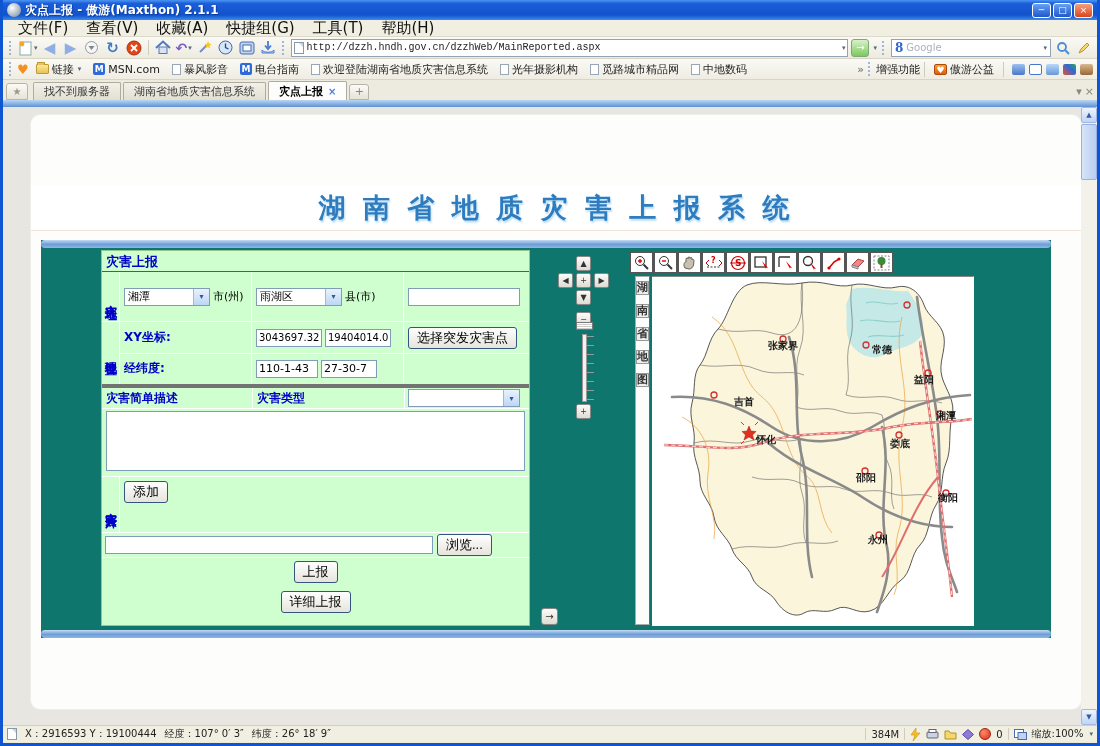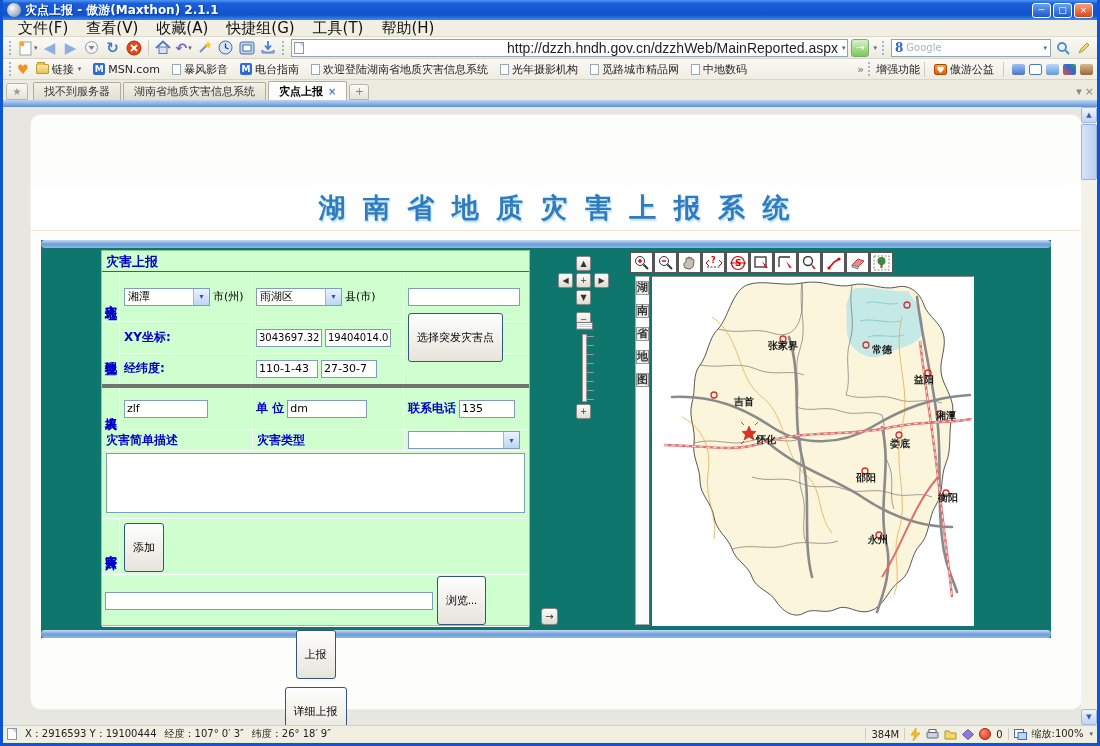--- a/index.html
+++ b/index.html
@@ -16,21 +16,21 @@
   .menu-item{font-size:15px;color:#111;padding:0 9px;white-space:nowrap;}
   
   .toolbar{height:22px;background:linear-gradient(#FAF9F5,#EDEBE0);border-bottom:1px solid #D8D5C6;display:flex;align-items:center;padding:0 4px;gap:3px;}
   .grip{width:4px;height:14px;border-left:2px dotted #9FB6D8;margin:0 2px;}
   .tbtn{height:18px;min-width:18px;display:flex;align-items:center;justify-content:center;font-size:13px;}
   .tbtn svg{display:block;}
   .glyph-blue{color:#4A7CD8;font-weight:bold;}
   .glyph-caret{font-size:7px;color:#567;margin-left:1px;}
   .sep{width:1px;height:15px;background:#CFCCBD;margin:0 2px;}
   .addrbox{flex:1 1 auto;height:18px;background:#fff;border:1px solid #8FA4B8;display:flex;align-items:center;padding:0 2px;gap:3px;min-width:250px;}
-  .addrbox .urltxt{font-size:14px;color:#222;font-family:Liberation Sans, sans-serif;flex:1;white-space:nowrap;overflow:hidden;text-align:right;}
+  .addrbox .urltxt{font-size:10px;color:#222;font-family:Liberation Mono, monospace;flex:1;white-space:nowrap;overflow:hidden;}
   .docicon{width:10px;height:12px;background:#fff;border:1px solid #8899AA;position:relative;flex:0 0 auto;}
   .docicon::after{content:"";position:absolute;right:0;top:0;border:2px solid #C8D4E0;border-left-color:transparent;border-bottom-color:transparent;}
   .gobtn{width:18px;height:18px;border:1px solid #7FA878;border-radius:3px;background:linear-gradient(#D8F2C8,#7CC860);color:#fff;font-size:10px;line-height:16px;text-align:center;}
   .searchbox{width:160px;height:18px;background:#fff;border:1px solid #8FA4B8;display:flex;align-items:center;padding:0 3px;gap:3px;flex:0 0 auto;}
   .glogo{color:#3366CC;font-weight:bold;font-size:12px;font-family:"DejaVu Serif",serif;}
   .searchtxt{font-size:10px;color:#AAB2BC;flex:1;}
   
   .bookbar{height:21px;background:linear-gradient(#FAF9F5,#EFEDE2);border-bottom:1px solid #D8D5C6;display:flex;align-items:center;padding:0 4px;gap:2px;font-size:11px;color:#222;}
   .bm{display:flex;align-items:center;gap:3px;padding:0 5px;white-space:nowrap;}
   .heart{color:#F59020;font-size:13px;}
@@ -62,21 +62,21 @@
   .form-panel{position:absolute;left:60px;top:10px;width:429px;height:376px;background:#CFFFCF;border:1px solid #8FC98F;font-size:12px;}
   .form-header{height:21px;color:#0000C8;font-weight:bold;font-size:13px;padding:2px 4px;border-bottom:1px solid #3B55B8;}
   .frow{display:flex;border-bottom:1px solid #FFFFFF;}
   .vlabel{writing-mode:vertical-rl;text-orientation:upright;width:18px;color:#0000C8;font-weight:bold;font-size:12px;letter-spacing:1px;display:flex;align-items:center;justify-content:center;border-right:1px solid #fff;flex:0 0 auto;}
   .fcell{border-right:1px solid #fff;display:flex;align-items:center;padding:2px 4px;gap:3px;}
   .blab{color:#0000C8;font-weight:bold;white-space:nowrap;}
   .tin{border:1px solid #7F9DB9;height:18px;font-size:11px;padding:0 2px;background:#fff;font-family:"DejaVu Sans",sans-serif;}
   .combo{display:inline-flex;height:18px;border:1px solid #7F9DB9;background:#fff;font-size:11px;align-items:center;}
   .combo .ctxt{padding:0 3px;flex:1;white-space:nowrap;overflow:hidden;}
   .combo .carrow{width:16px;height:100%;background:linear-gradient(#EAF2FC,#BCD6F6);border-left:1px solid #9FB8D4;color:#2A5A9E;font-size:8px;display:flex;align-items:center;justify-content:center;}
-  .xpbtn{font-size:11px;border:1px solid #33557F;border-radius:3px;background:linear-gradient(#FEFEFE,#E6E4DB);padding:16px 8px;color:#000;white-space:nowrap;}
+  .xpbtn{font-size:13px;border:1px solid #33557F;border-radius:3px;background:linear-gradient(#FEFEFE,#E6E4DB);padding:1px 8px;color:#000;white-space:nowrap;}
   .ftextarea{width:419px;height:60px;margin:2px 4px;border:1px solid #7F9DB9;background:#fff;resize:none;}
   .filebar{display:flex;align-items:center;gap:4px;padding:1px 3px;border-bottom:1px solid #fff;}
   .submitrow{display:flex;align-items:center;justify-content:center;gap:8px;padding:3px 0;flex-direction:column;}
   
   .collapse-btn{position:absolute;left:500px;top:368px;width:17px;height:17px;border:1px solid #888;border-radius:3px;background:linear-gradient(#FCFCFA,#DEDCD2);font-size:10px;line-height:15px;text-align:center;color:#333;}
   .pan-ctrl{position:absolute;left:517px;top:16px;width:52px;height:164px;}
   .pbtn{position:absolute;width:15px;height:15px;border:1px solid #888;border-radius:2px;background:linear-gradient(#FBFBF9,#DEDCD2);font-size:8px;color:#333;text-align:center;line-height:13px;}
   .slider-track{position:absolute;left:24px;top:78px;width:5px;height:68px;border:1px solid #999;background:#F2F1EC;}
   .slider-ticks{position:absolute;left:29px;top:80px;width:7px;height:64px;background:repeating-linear-gradient(180deg,#999 0 1px,transparent 1px 9px);}
   .slider-thumb{position:absolute;left:18px;top:66px;width:17px;height:8px;border:1px solid #777;background:repeating-linear-gradient(180deg,#fff 0 1px,#CCC 1px 2px);}
@@ -330,34 +330,20 @@
                 <div class="fcell blab" style="width:132px;">经纬度:</div>
                 <div class="fcell" style="width:152px;">
                   <input class="tin" style="width: 62px;" value="110-1-43">
                   <input class="tin" style="width: 56px;" value="27-30-7">
                 </div>
                 <div class="fcell" style="flex:1;border-right:0;"></div>
               </div>
             </div>
           </div>
 
-          <div class="frow" style="height:42px;">
-            <div class="vlabel">填表人</div>
-            <div class="fcell" style="width:132px;">
-              <input class="tin" style="width: 84px;" value="zlf">
-            </div>
-            <div class="fcell" style="width:152px;">
-              <span class="blab">单 位</span>
-              <input class="tin" style="width: 80px;" value="dm">
-            </div>
-            <div class="fcell" style="flex:1;border-right:0;">
-              <span class="blab">联系电话</span>
-              <input class="tin" style="width: 56px;" value="135">
-            </div>
-          </div>
 
           <div class="frow" style="height:21px;align-items:center;">
             <div class="fcell blab" style="width:151px;">灾害简单描述</div>
             <div class="fcell blab" style="width:152px;">灾害类型</div>
             <div class="fcell" style="flex:1;border-right:0;padding:1px 3px;">
               <span class="combo" style="width:112px;">
                 <span class="ctxt"></span>
                 <span class="carrow">▾</span>
               </span>
             </div>

